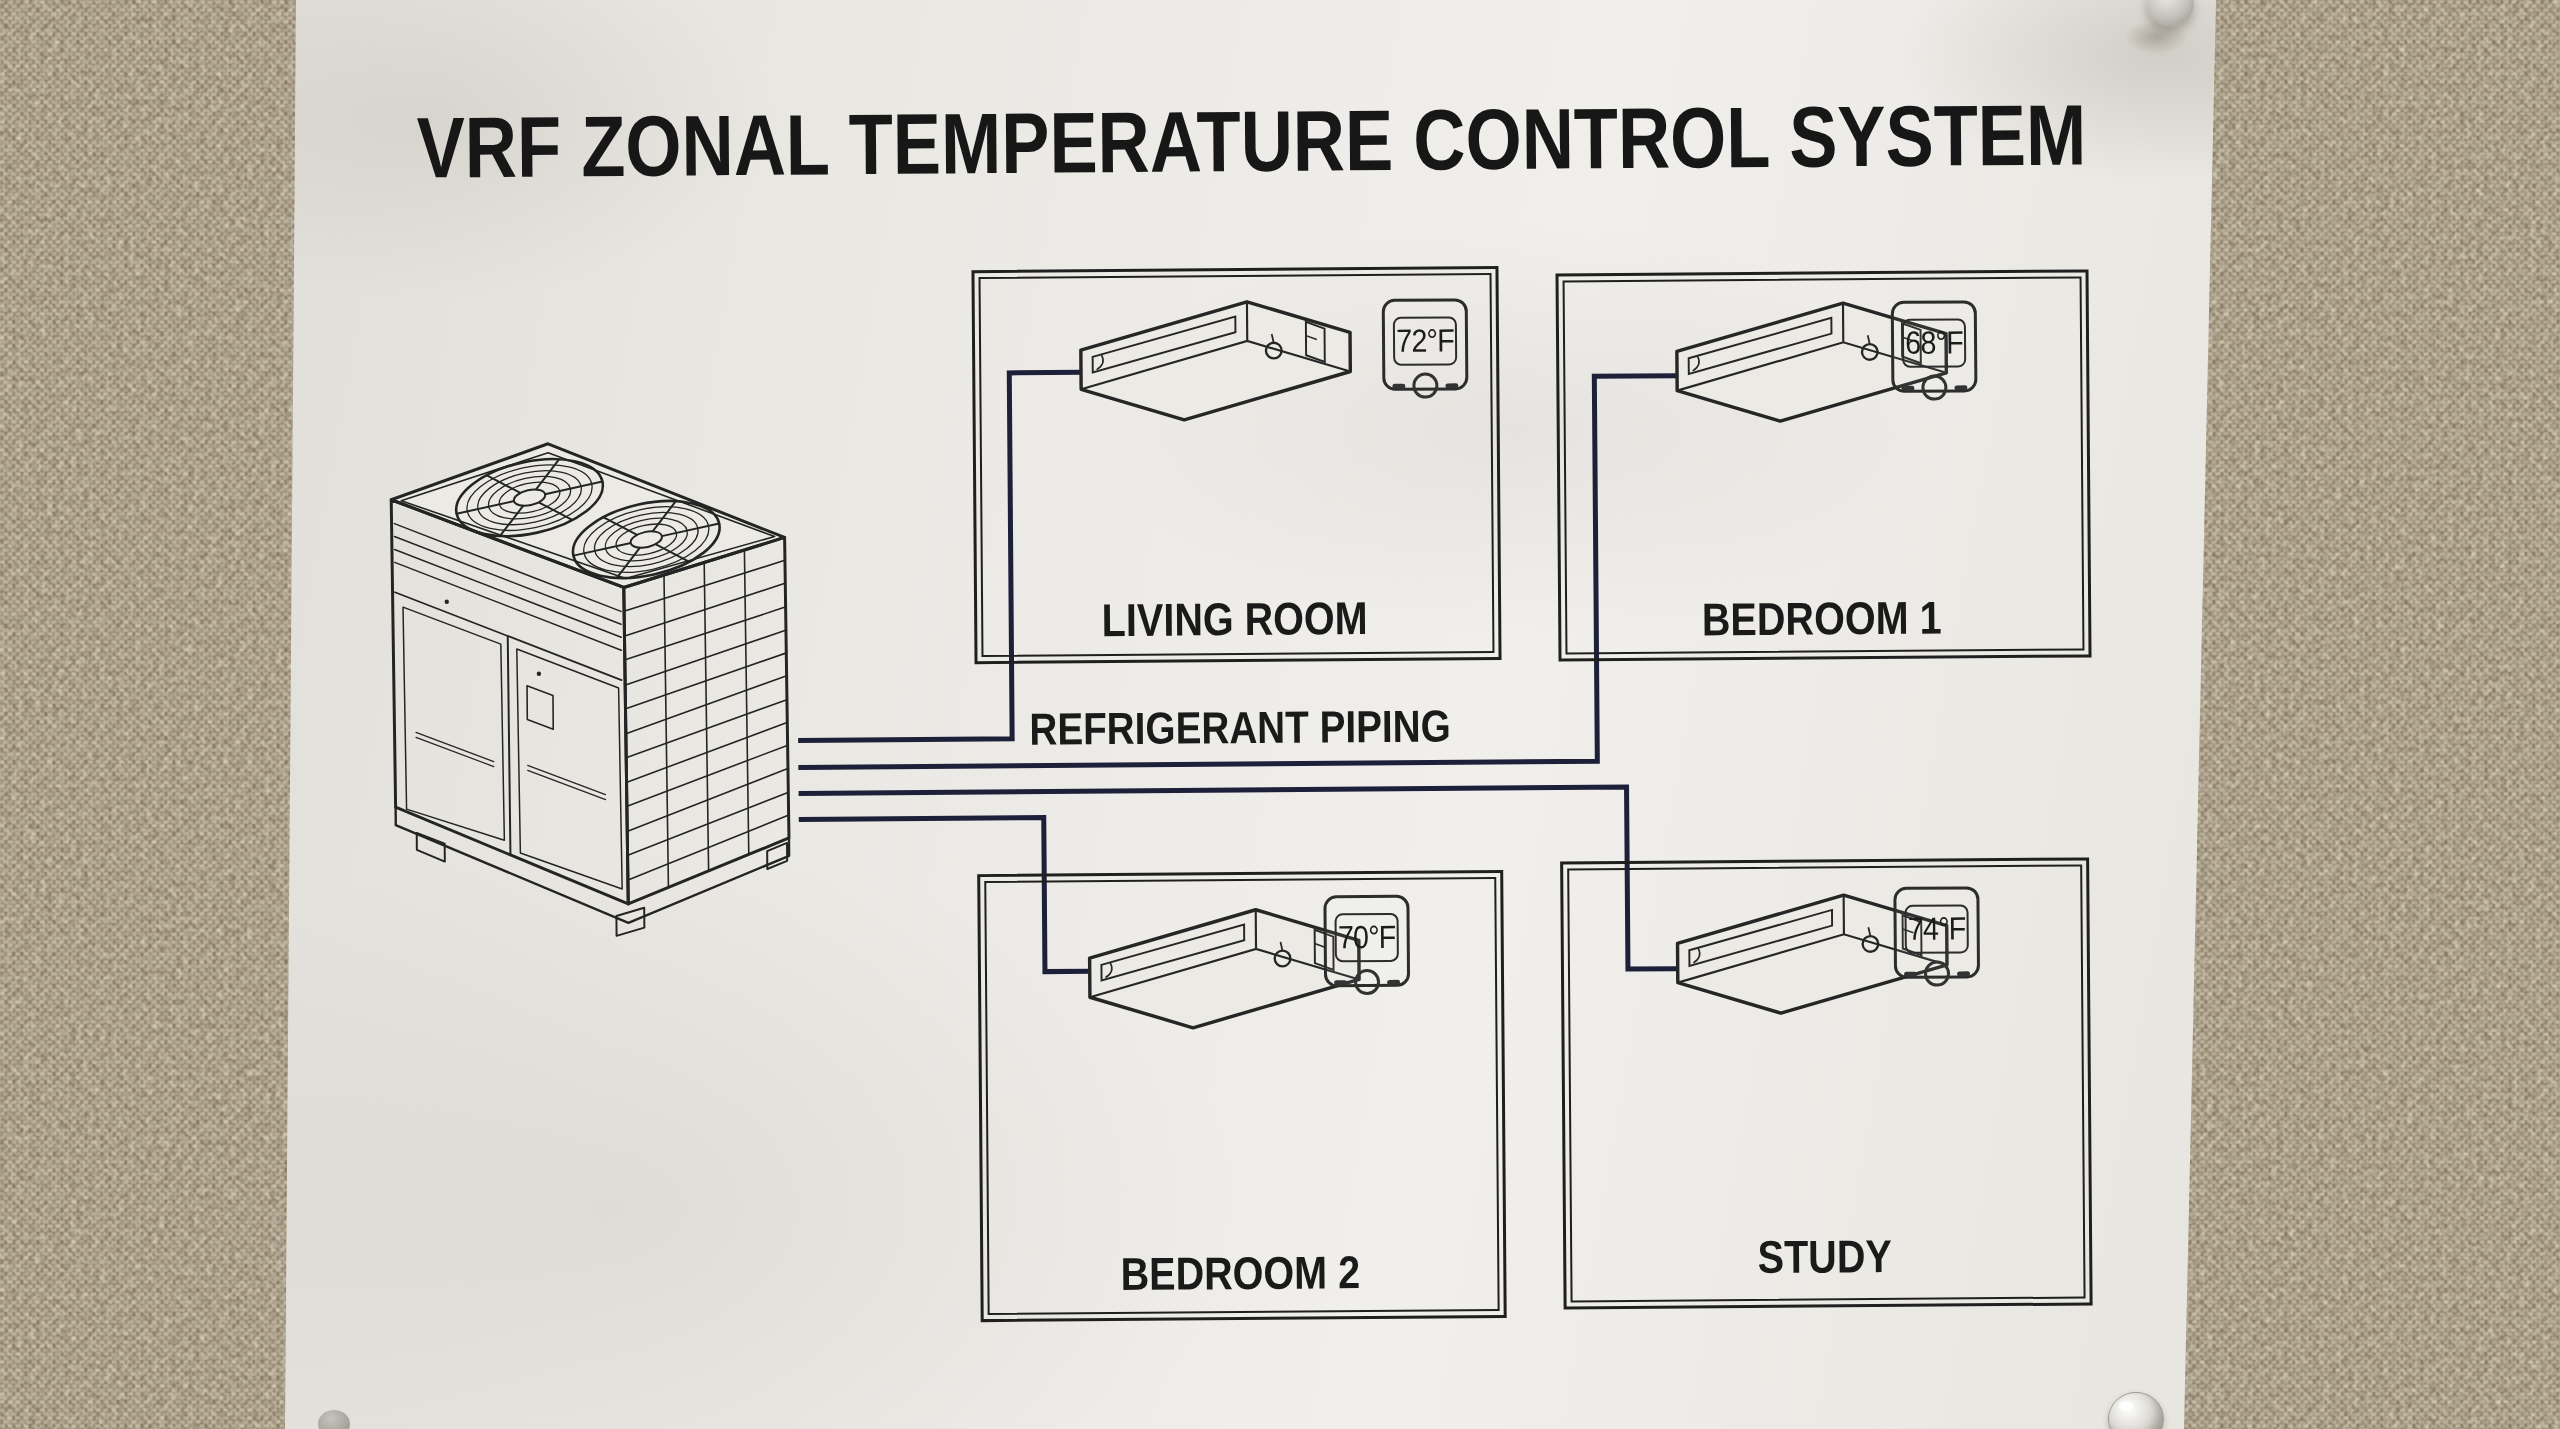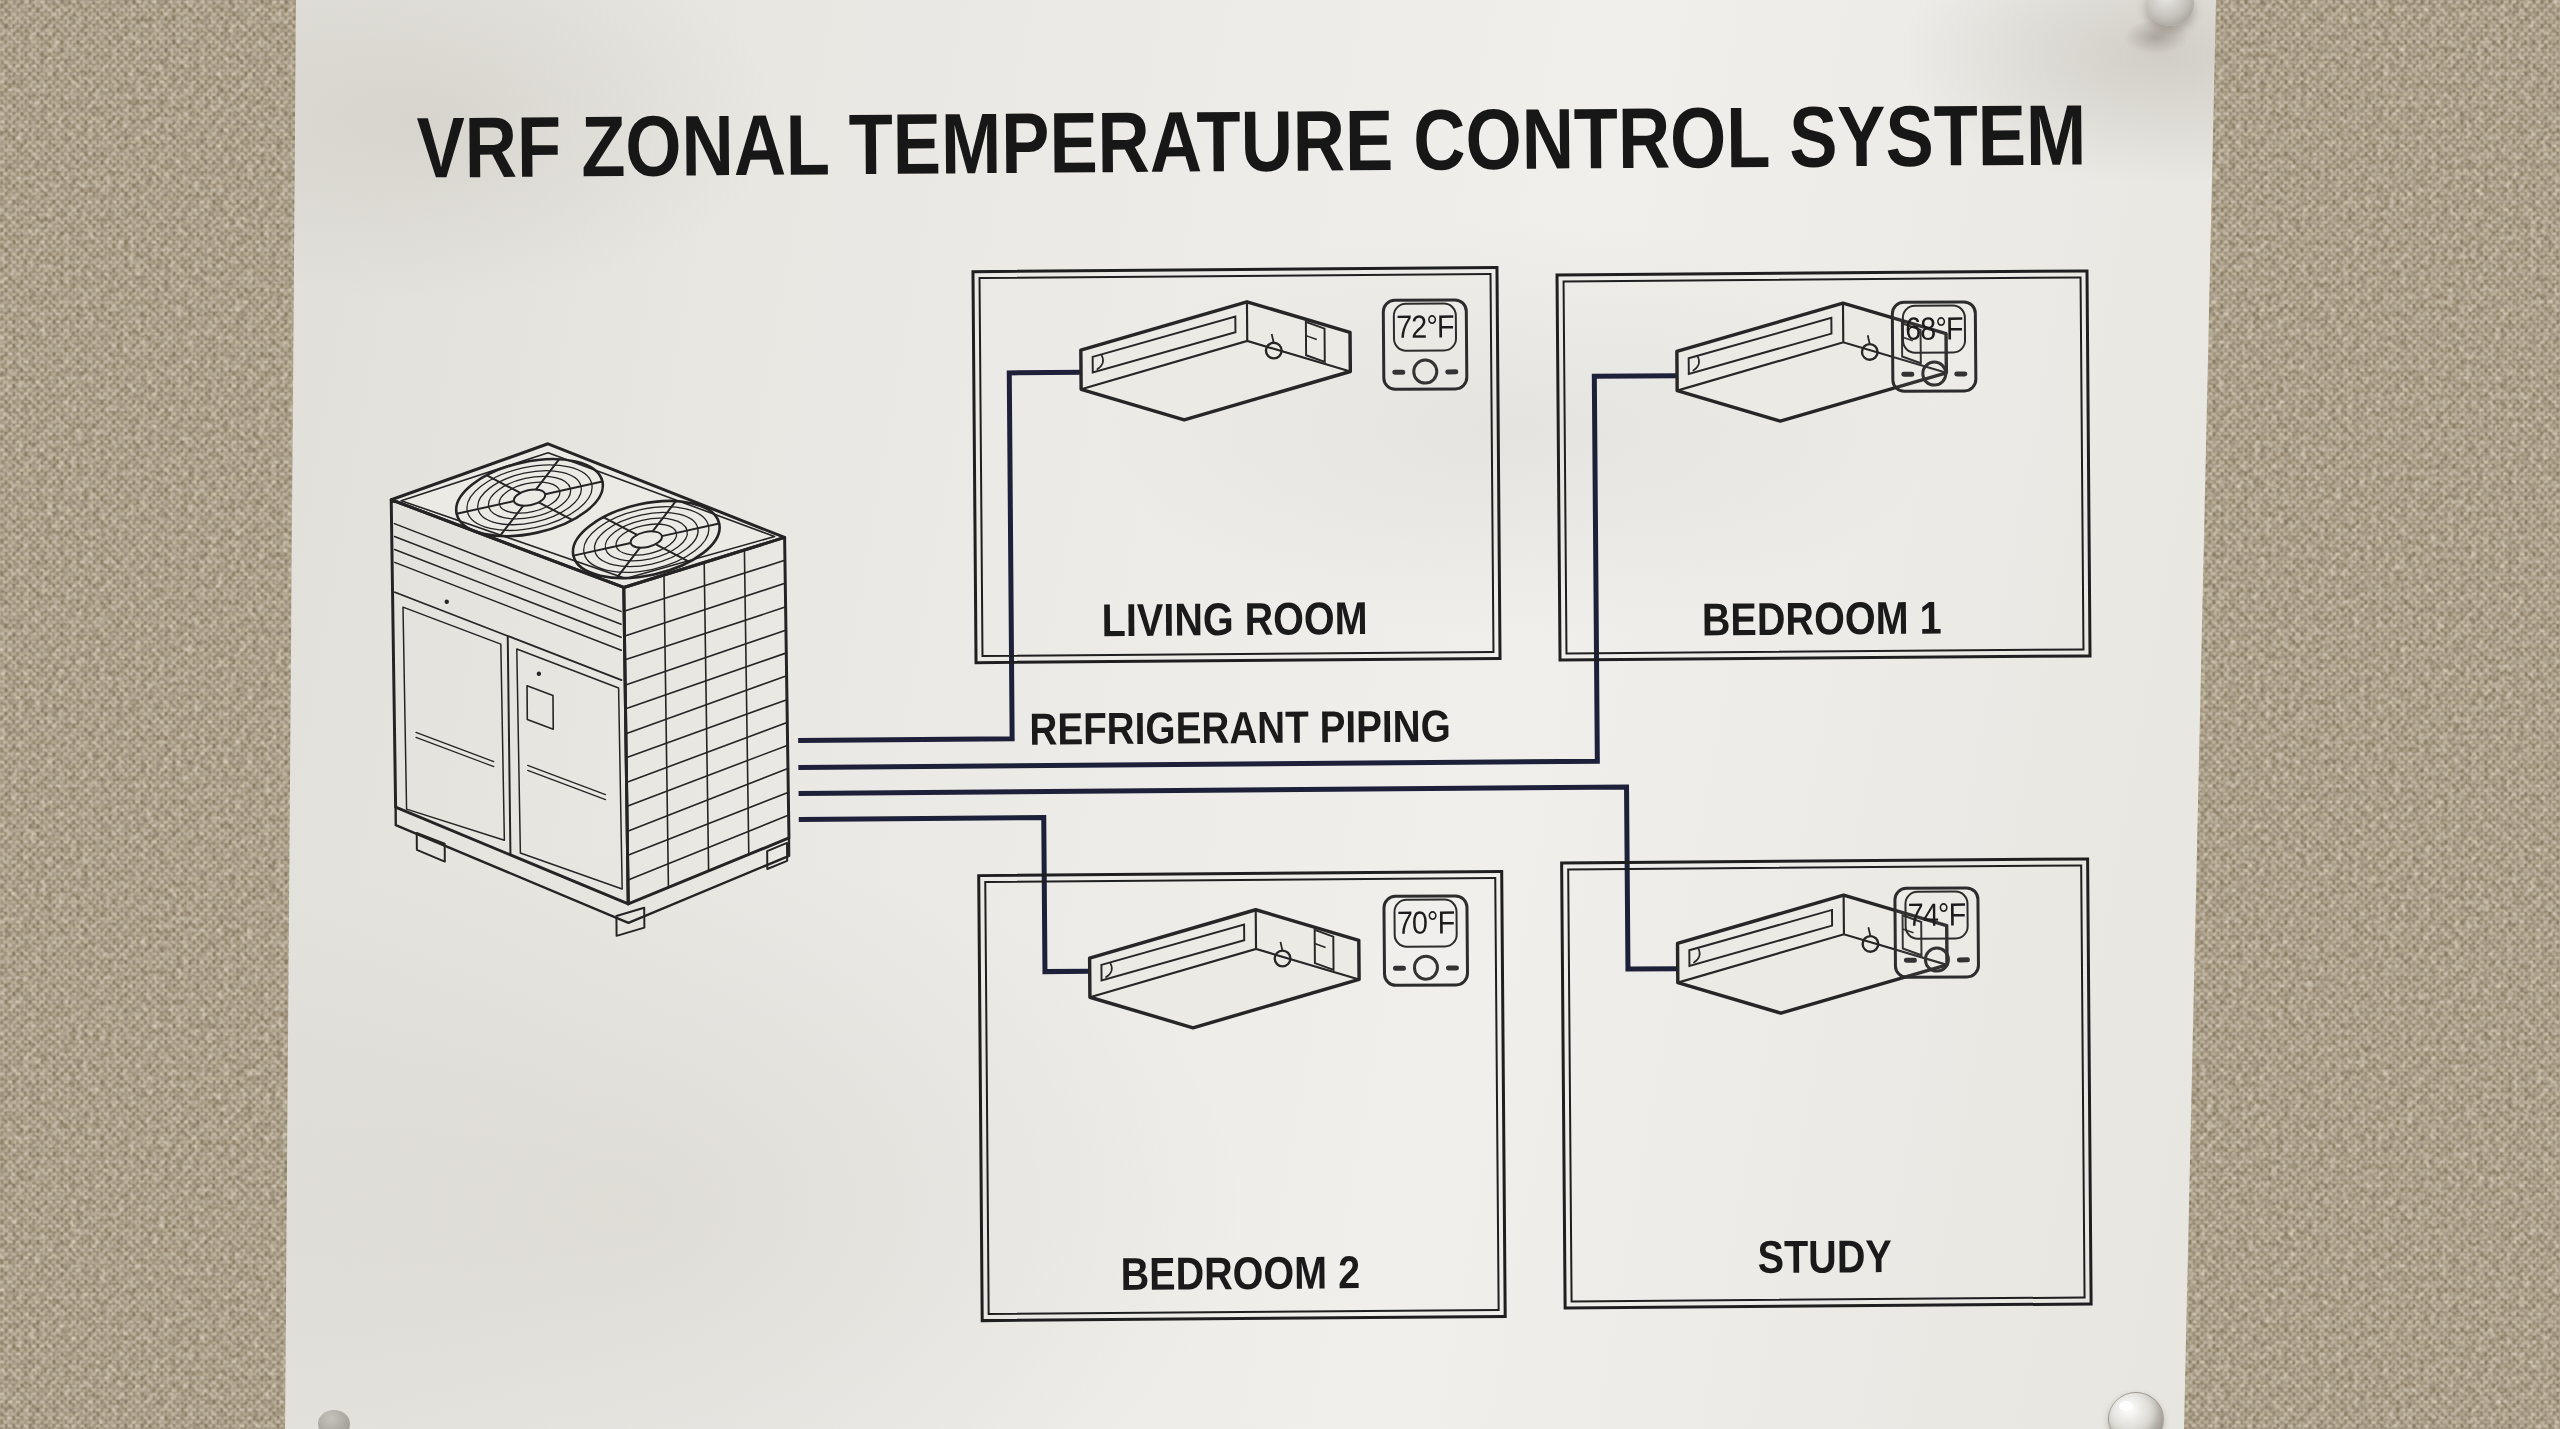--- a/index.html
+++ b/index.html
@@ -38,21 +38,21 @@
   .room::before{content:'';position:absolute;inset:4px;border:2px solid #1f1f1f;}
 
   .room-label{position:absolute;text-align:center;font-size:46px;font-weight:700;
     transform:scaleX(.86);white-space:nowrap;color:#1a1a1a;}
   .pipe-label{position:absolute;text-align:center;font-size:45px;font-weight:700;
     transform:scaleX(.86);white-space:nowrap;color:#1a1a1a;}
 
   
   .thermo{position:absolute;width:80px;height:86px;border:3px solid #2c2c2c;
     border-radius:13px;background:rgba(255,255,255,.06);}
-  .t-display{margin:1px 8px 0 8px;height:45px;border:2.5px solid #2c2c2c;border-radius:13px;
+  .t-display{margin:15px 8px 0 8px;height:45px;border:2.5px solid #2c2c2c;border-radius:8px;
     display:flex;align-items:center;justify-content:center;font-size:32px;font-weight:400;
     letter-spacing:-1px;color:#1c1c1c;}
   .t-display span{transform:scaleX(.9);white-space:nowrap;}
   .t-controls{display:flex;align-items:center;justify-content:center;gap:7px;margin-top:7px;}
   .t-dash{width:13px;height:5px;border-radius:3px;background:#333;}
   .t-knob{width:20px;height:20px;border:3px solid #333;border-radius:50%;}
 
   .iunit{position:absolute;width:284px;height:147px;overflow:visible;}
   .piping{position:absolute;left:0;top:0;}
   .outdoor{position:absolute;left:388px;top:430px;}
@@ -215,21 +215,21 @@
       <div class="thermo" style="left:1894px;top:306px;">
         <div class="t-display">
           <span>68°F</span>
           </div>
         <div class="t-controls">
           <span class="t-dash"></span>
           <span class="t-knob"></span>
           <span class="t-dash"></span>
         </div>
       </div>
-      <div class="thermo" style="left:1381px;top:896px;">
+      <div class="thermo" style="left:1322px;top:896px;">
         <div class="t-display">
           <span>70°F</span>
           </div>
         <div class="t-controls">
           <span class="t-dash"></span>
           <span class="t-knob"></span>
           <span class="t-dash"></span>
         </div>
       </div>
       <div class="thermo" style="left:1892px;top:892px;">

